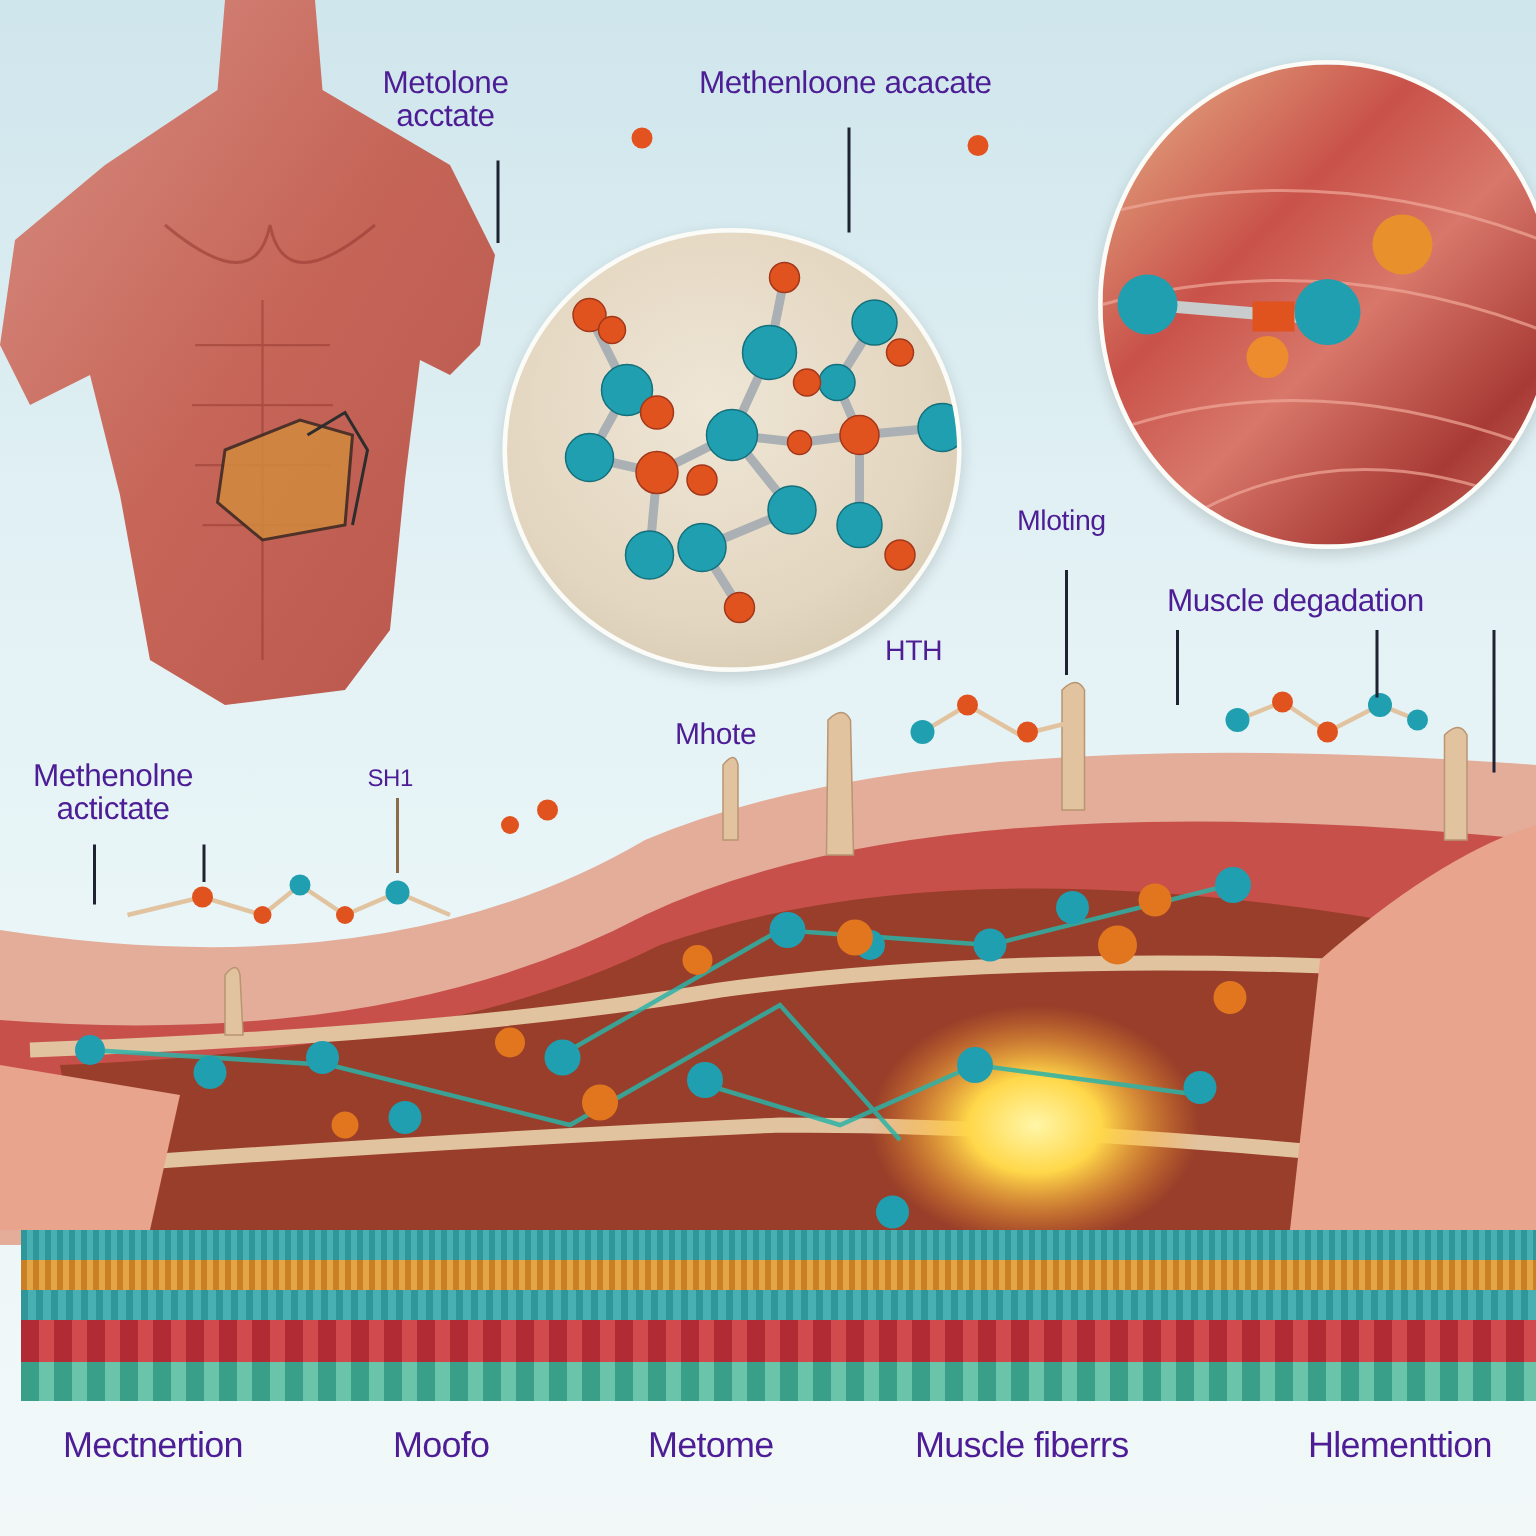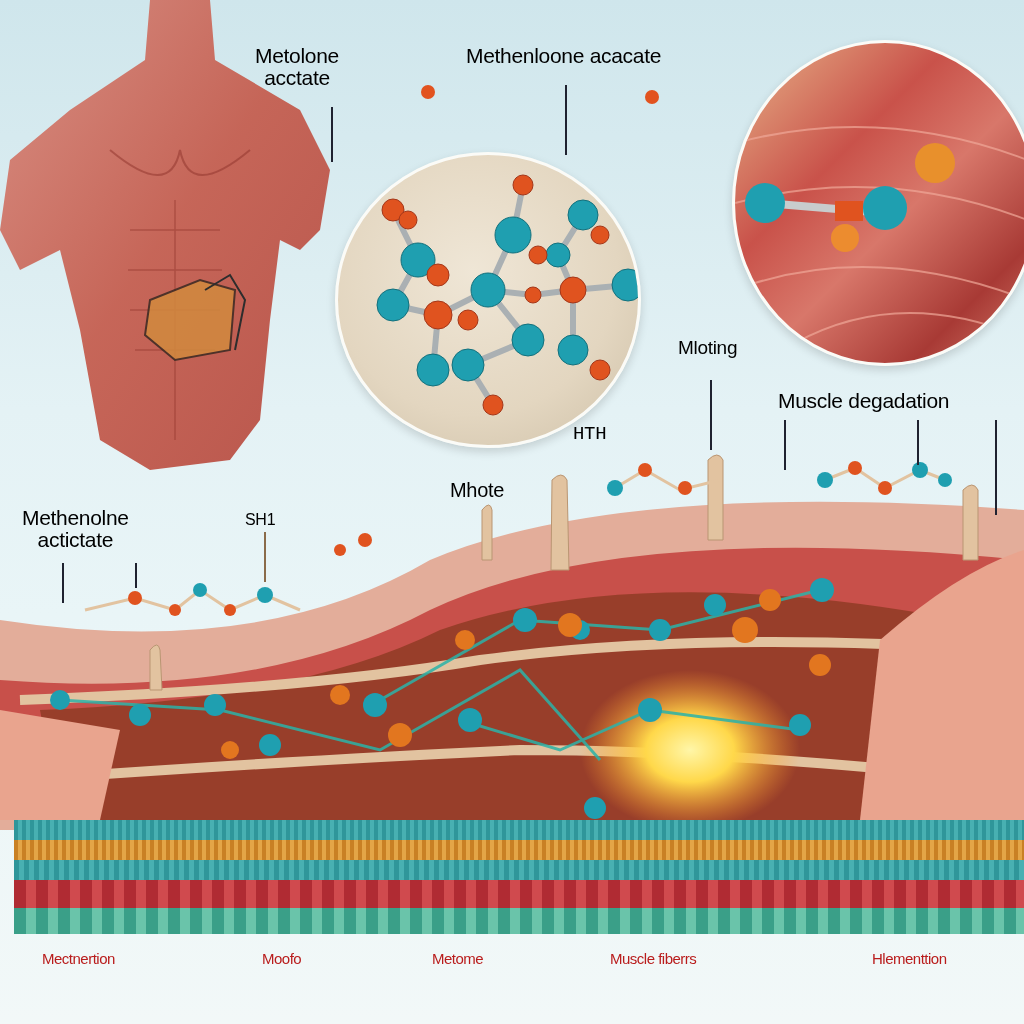--- a/index.html
+++ b/index.html
@@ -1,22 +1,22 @@
 <!DOCTYPE html>
 <html><head>
 <meta charset="utf-8">
 <style>
   html,body{margin:0;padding:0;}
   body{width:1024px;height:1024px;overflow:hidden;position:relative;
     background:linear-gradient(180deg,#cfe6ec 0%,#e4f2f5 40%,#e9f5f7 60%,#f2f8f8 100%);
     font-family:"Liberation Sans",sans-serif;}
   .abs{position:absolute;}
-  .label{position:absolute;color:#000000;font-size:21px;line-height:1.05;letter-spacing:-0.3px;}
+  .label{position:absolute;color:#4c1d95;font-size:21px;line-height:1.05;letter-spacing:-0.3px;}
   .label.c{text-align:center;}
-  .bottom-label{position:absolute;top:950px;color:#b91c1c;font-size:15px;letter-spacing:-0.5px;}
+  .bottom-label{position:absolute;top:950px;color:#4c1d95;font-size:24px;letter-spacing:-0.5px;}
   
   .torso{left:0;top:0;width:340px;height:470px;}
   
   .mol-circle{left:335px;top:152px;width:300px;height:290px;border-radius:50%;
     background:radial-gradient(circle at 45% 40%,#efe6d6 0%,#e3d6c0 60%,#cdbfa6 100%);
     border:3px solid #fbfbf7;box-shadow:0 4px 10px rgba(0,0,0,.15);overflow:hidden;}
   .muscle-circle{left:732px;top:40px;width:300px;height:320px;border-radius:50%;
     border:3px solid #fbfbf7;box-shadow:0 4px 10px rgba(0,0,0,.15);overflow:hidden;
     background:linear-gradient(135deg,#e8b58a 0%,#c9524a 35%,#d8776a 55%,#a83a35 80%,#d47a6a 100%);}
   .tissue{left:0;top:450px;width:1024px;height:490px;}
@@ -220,21 +220,21 @@
   <div>Metolone</div>
   <div>acctate</div>
 </div>
 <div class="label" style="left:466px;top:45px;">Methenloone acacate</div>
 <div class="label c" style="left:22px;top:507px;">
   <div>Methenolne</div>
   <div>actictate</div>
 </div>
 <div class="label" style="left:245px;top:512px;font-size:16px;">SH1</div>
 <div class="label" style="left:450px;top:480px;font-size:20px;">Mhote</div>
-<div class="label" style="left:573px;top:425px;font-size:19px;font-family:Liberation Mono, monospace;">HTH</div>
+<div class="label" style="left:590px;top:425px;font-size:19px;">HTH</div>
 <div class="label" style="left:678px;top:338px;font-size:19px;">Mloting</div>
 <div class="label" style="left:778px;top:390px;">Muscle degadation</div>
 
 <div class="bottom-label" style="left:42px;">Mectnertion</div>
 <div class="bottom-label" style="left:262px;">Moofo</div>
 <div class="bottom-label" style="left:432px;">Metome</div>
 <div class="bottom-label" style="left:610px;">Muscle fiberrs</div>
 <div class="bottom-label" style="left:872px;">Hlementtion</div>
 
 </body></html>

